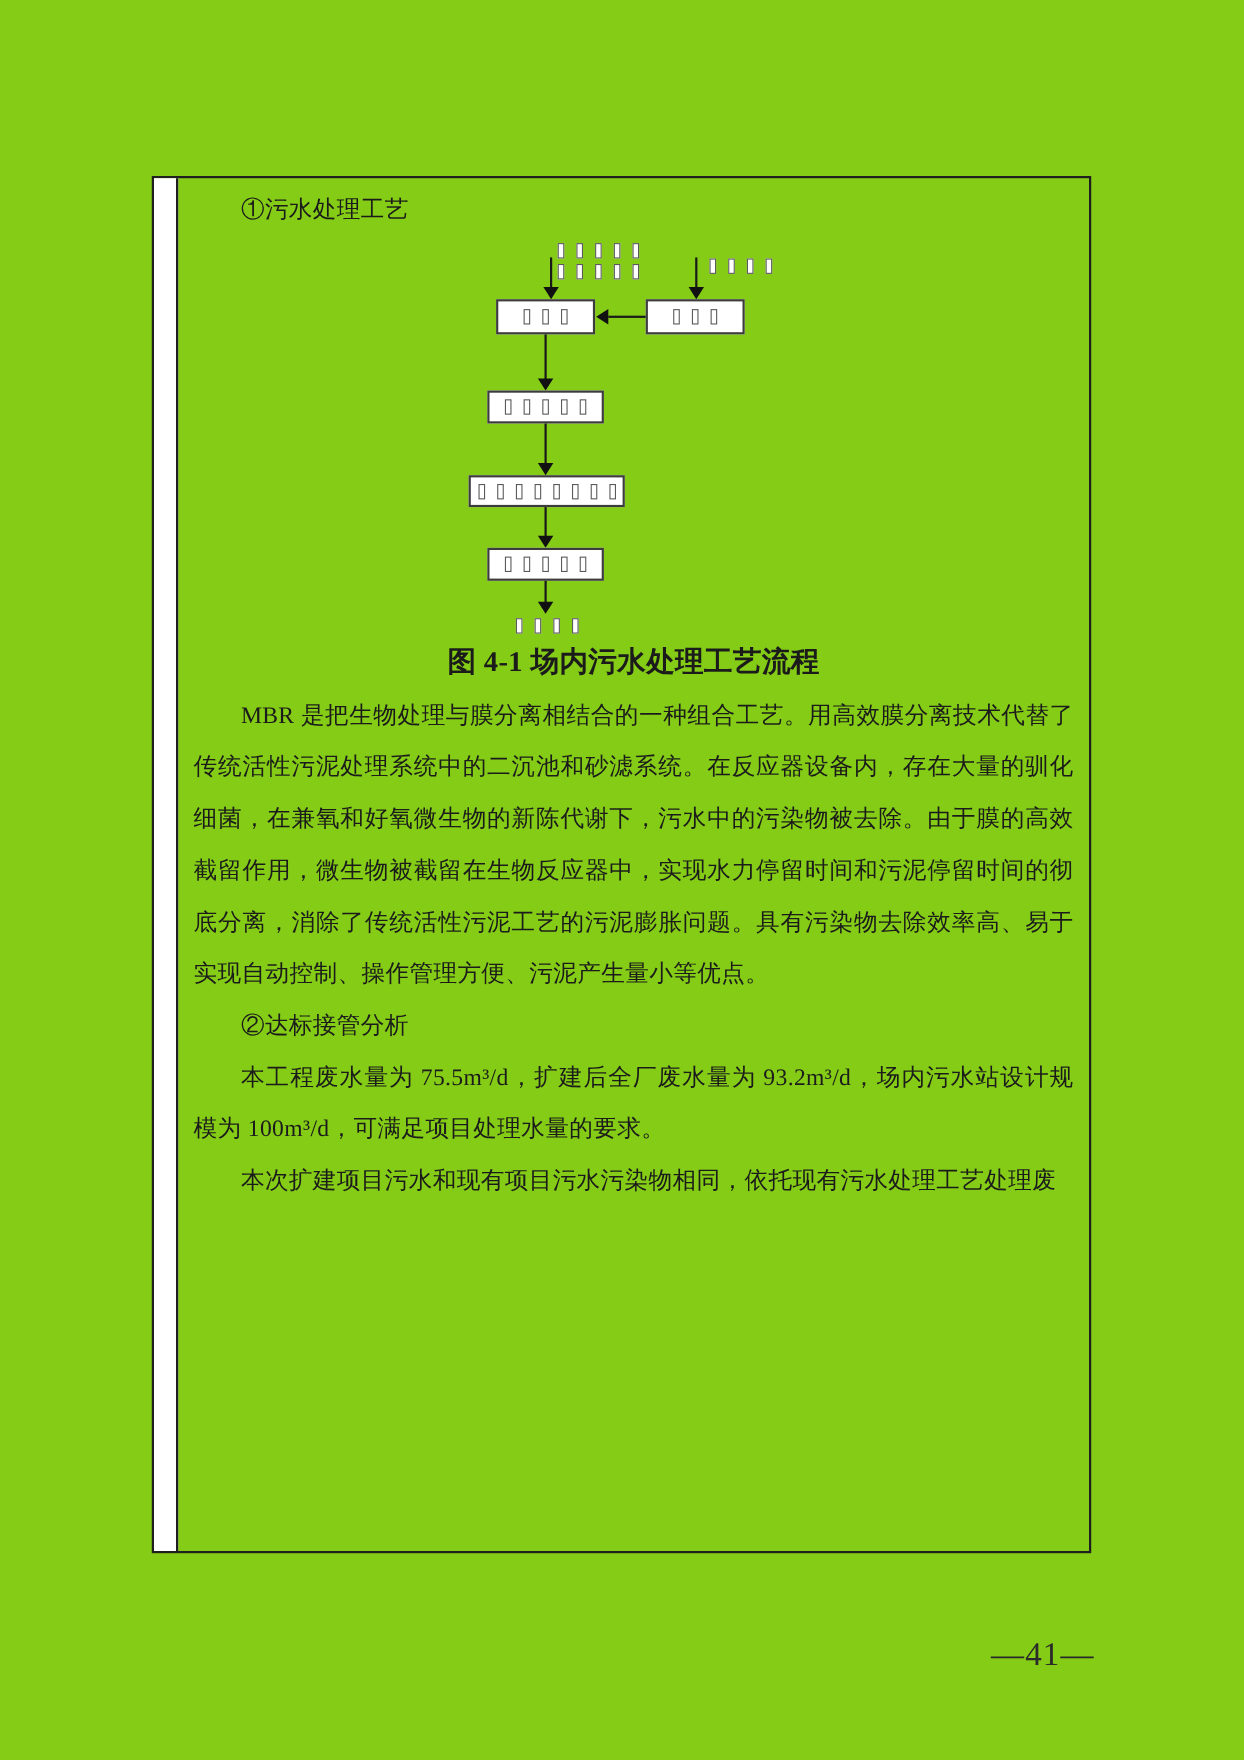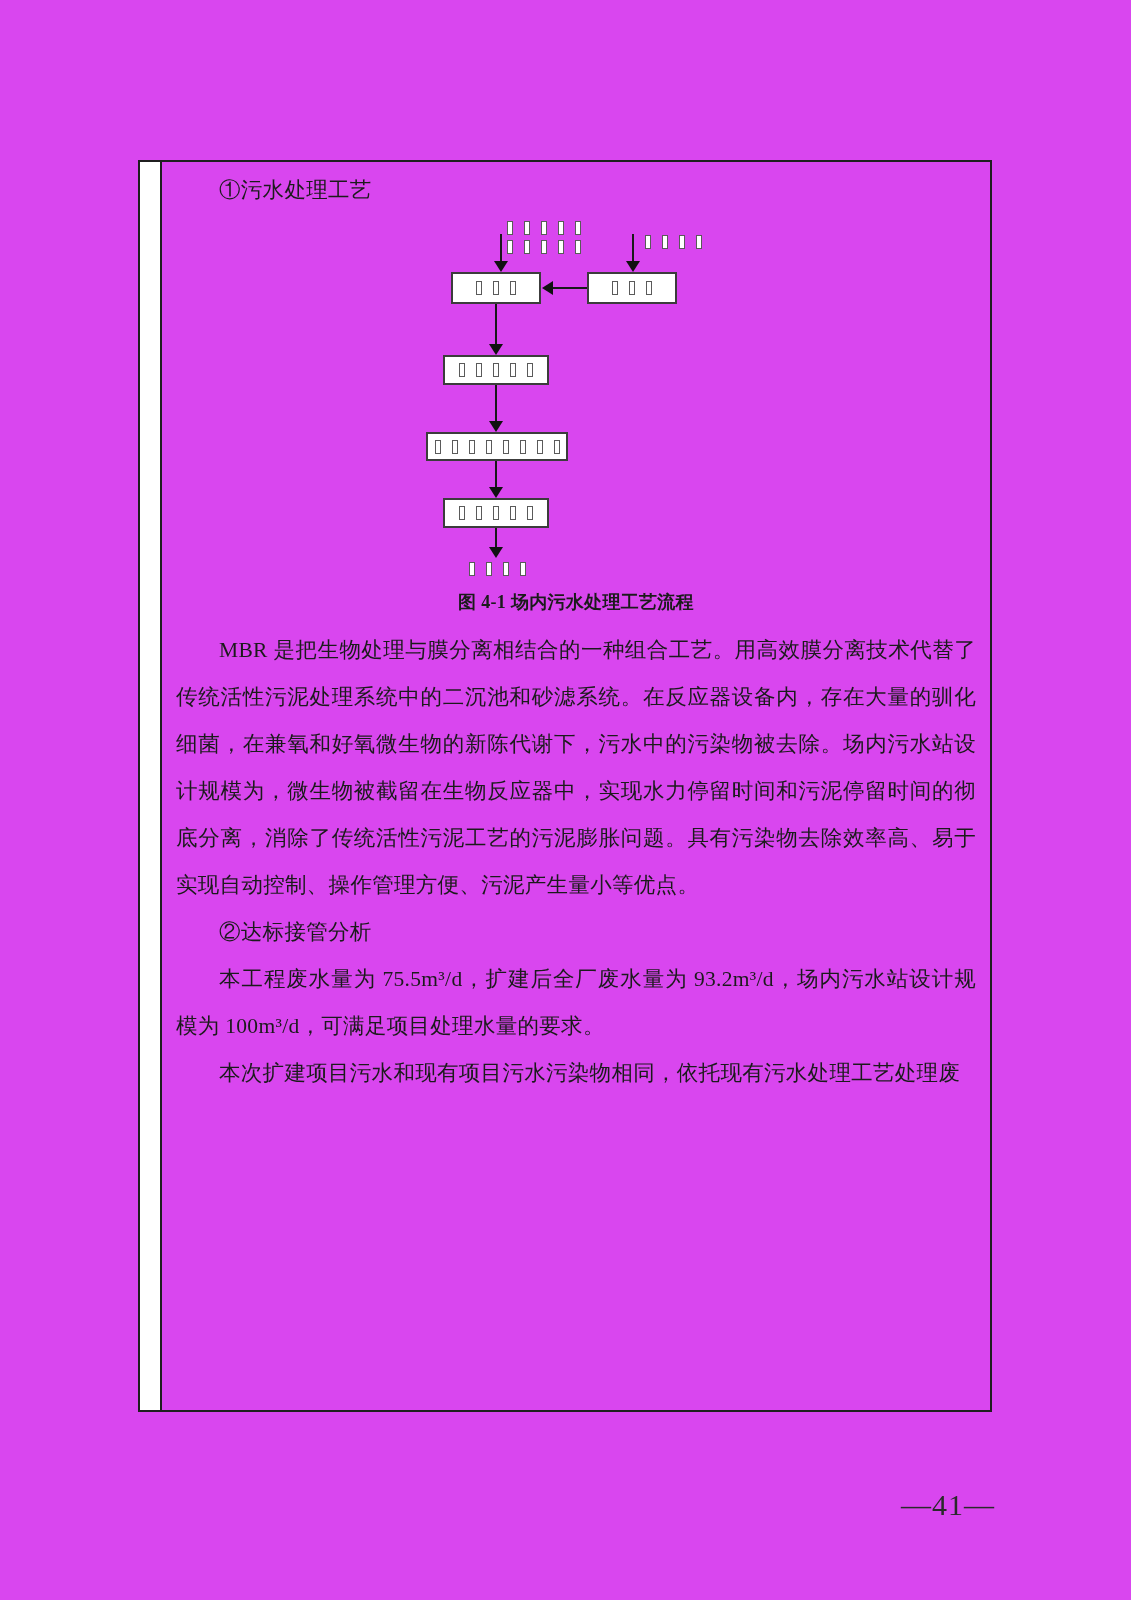--- a/index.html
+++ b/index.html
@@ -1,20 +1,20 @@
 <!DOCTYPE html>
 <html><head>
 <meta charset="utf-8">
 <style>
   * { margin:0; padding:0; box-sizing:border-box; }
   html,body { background:#e8e8e8; }
   .page {
     position:relative;
     width:1131px; height:1600px;
-    background:#d946ef;
+    background:#84cc16;
     margin:0 auto;
     font-family:"Liberation Serif","DejaVu Serif",serif;
     color:#1b1b1b;
     overflow:hidden;
   }
   .doc-table {
     position:absolute; left:138px; top:160px;
     width:854px; height:1252px;
     border:2px solid #1f1f1f;
   }
@@ -32,21 +32,21 @@
   .para {
     font-size:21.5px;
     line-height:47px;
     text-align:justify;
     text-indent:2em;
     letter-spacing:0.3px;
   }
   .figure-block { position:relative; width:100%; height:365px; }
   .fig-caption {
     font-weight:bold;
-    font-size:18px;
+    font-size:26px;
     text-align:center;
     line-height:46px;
     text-indent:0;
     margin-bottom:2px;
   }
   
   .flow-box {
     position:absolute;
     border:2px solid #3c3c3c;
     background:#ffffff;
@@ -162,21 +162,21 @@
           </div>
 
         <div class="vline" style="left:319px; top:314px; height:22px;"></div>
         <div class="head-down" style="left:313px; top:333px;"></div>
 
         <div class="tofu-row" style="left:287px; top:348px;"><span class="tofu"></span><span class="tofu"></span><span class="tofu"></span><span class="tofu"></span></div>
       </div>
 
       <p class="para fig-caption">图 4-1 场内污水处理工艺流程</p>
 
-      <p class="para">MBR 是把生物处理与膜分离相结合的一种组合工艺。用高效膜分离技术代替了传统活性污泥处理系统中的二沉池和砂滤系统。在反应器设备内，存在大量的驯化细菌，在兼氧和好氧微生物的新陈代谢下，污水中的污染物被去除。场内污水站设计规模为，微生物被截留在生物反应器中，实现水力停留时间和污泥停留时间的彻底分离，消除了传统活性污泥工艺的污泥膨胀问题。具有污染物去除效率高、易于实现自动控制、操作管理方便、污泥产生量小等优点。</p>
+      <p class="para">MBR 是把生物处理与膜分离相结合的一种组合工艺。用高效膜分离技术代替了传统活性污泥处理系统中的二沉池和砂滤系统。在反应器设备内，存在大量的驯化细菌，在兼氧和好氧微生物的新陈代谢下，污水中的污染物被去除。由于膜的高效截留作用，微生物被截留在生物反应器中，实现水力停留时间和污泥停留时间的彻底分离，消除了传统活性污泥工艺的污泥膨胀问题。具有污染物去除效率高、易于实现自动控制、操作管理方便、污泥产生量小等优点。</p>
       <p class="para">②达标接管分析</p>
       <p class="para">本工程废水量为 75.5m³/d，扩建后全厂废水量为 93.2m³/d，场内污水站设计规模为 100m³/d，可满足项目处理水量的要求。</p>
       <p class="para">本次扩建项目污水和现有项目污水污染物相同，依托现有污水处理工艺处理废</p>
 
     </div>
   </div>
 
   <div class="page-number">—41—</div>
 
 </div>

